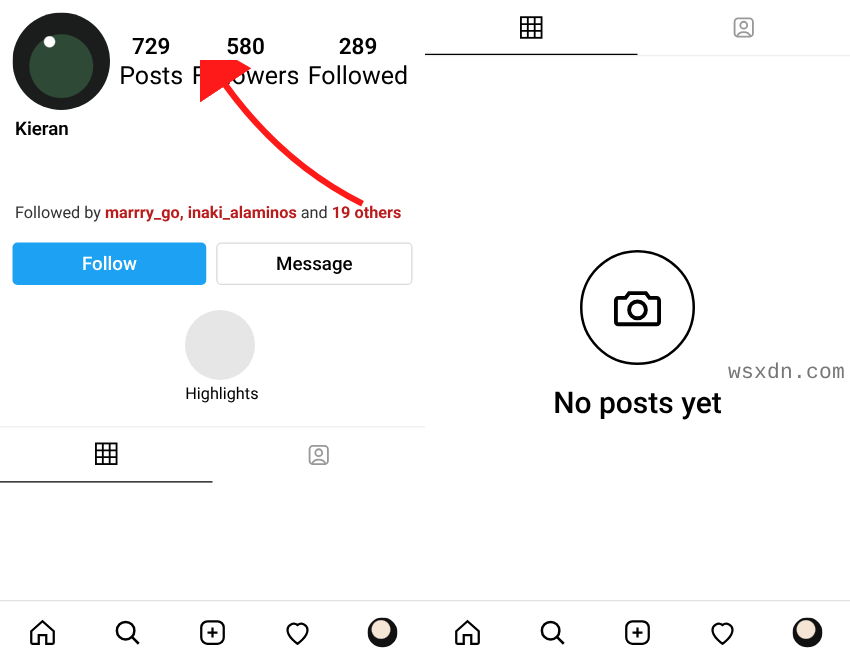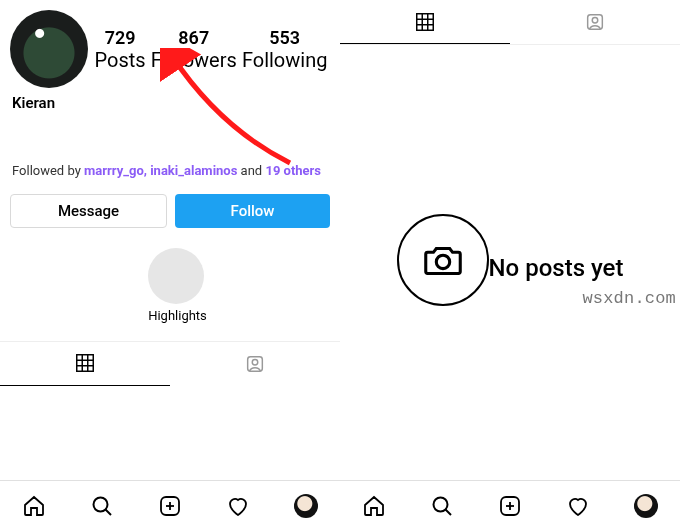--- a/index.html
+++ b/index.html
@@ -50,21 +50,21 @@
     font-size: 15px;
     font-weight: 600;
     padding: 6px 12px 2px 12px;
   }
   .followed-by {
     font-size: 13px;
     color:#333;
     padding: 48px 12px 4px 12px;
     line-height: 1.35;
   }
-  .followed-by b { color:#8b5cf6; }
+  .followed-by b { color:#b91c1c; }
   .action-row {
     display: flex;
     gap: 8px;
     padding: 10px 10px 4px 10px;
   }
   .btn {
     flex: 1;
     height: 34px;
     border-radius: 4px;
     font-size: 15px;
@@ -122,20 +122,21 @@
   svg { display:block; }
 
   
   .right-tabs {
     display:flex;
     border-bottom:1px solid #eee;
   }
   .empty-state {
     flex:1;
     display:flex;
+    flex-direction:column;
     align-items:center;
     justify-content:center;
     margin-top:-40px;
   }
   .empty-circle {
     width:92px;height:92px;border:2.5px solid #000;border-radius:50%;
     display:flex;align-items:center;justify-content:center;
     margin-bottom:16px;
   }
   .empty-text {
@@ -167,42 +168,42 @@
 <div class="pane">
 
   <div class="profile-header">
     <div class="profile-avatar"></div>
     <div class="stats">
       <div class="stat">
         <div class="stat-count">729</div>
         <div class="stat-label">Posts</div>
       </div>
       <div class="stat">
-        <div class="stat-count">867</div>
+        <div class="stat-count">580</div>
         <div class="stat-label">Followers</div>
       </div>
       <div class="stat">
-        <div class="stat-count">553</div>
-        <div class="stat-label">Following</div>
+        <div class="stat-count">289</div>
+        <div class="stat-label">Followed</div>
       </div>
     </div>
   </div>
 
   <div class="display-name">Kieran</div>
 
   <div class="followed-by">
     <span>Followed by </span><b>marrry_go, inaki_alaminos</b><span> and </span><b>19 others</b>
   </div>
 
   <div class="action-row">
+    <div class="btn btn-primary">
+      <span>Follow</span>
+    </div>
     <div class="btn btn-secondary">
       <span>Message</span>
-    </div>
-    <div class="btn btn-primary">
-      <span>Follow</span>
     </div>
   </div>
 
   <div class="highlights-row">
     <div class="highlight-circle"></div>
     <div class="highlight-label">Highlights</div>
   </div>
 
   <div class="tabs-row">
     <div class="tab active">

